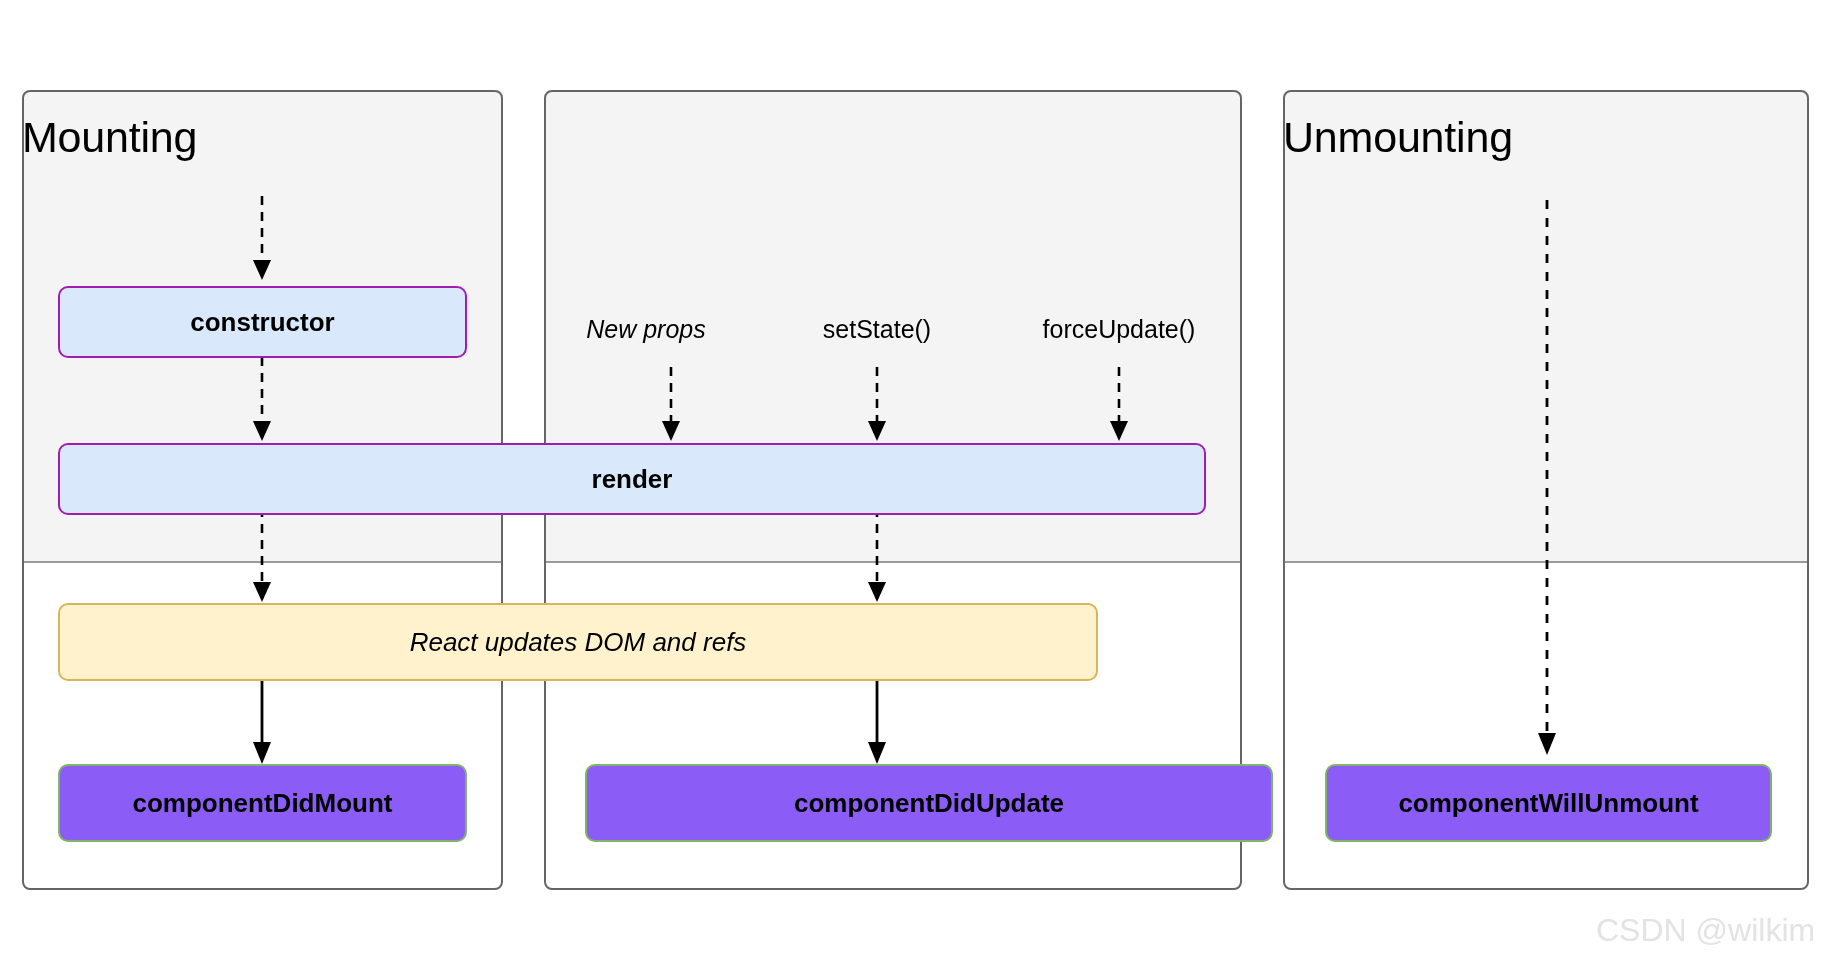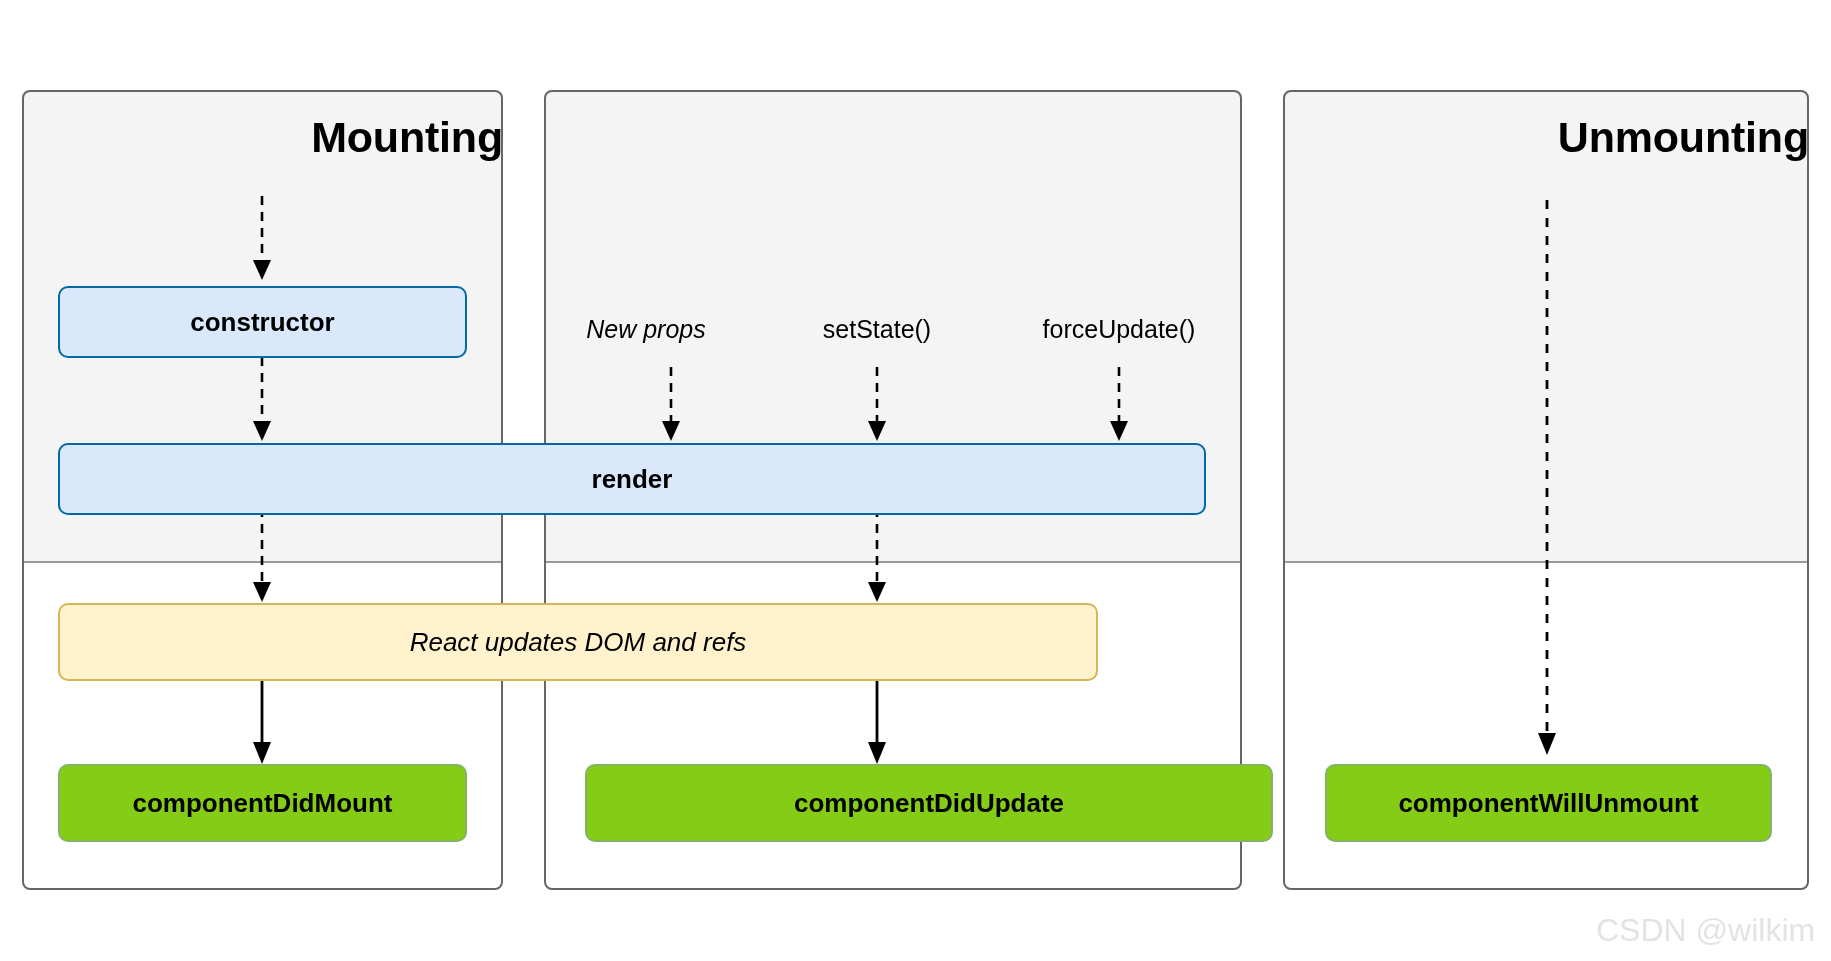--- a/index.html
+++ b/index.html
@@ -51,42 +51,42 @@
     border-radius: 8px;
     box-sizing: border-box;
     pointer-events: none;
   }
 
   .panel-title {
     position: absolute;
     top: 26px;
     left: 0;
     width: 100%;
-    text-align: right;
+    text-align: left;
     font-size: 43px;
-    font-weight: 700;
+    font-weight: 400;
     color: #000000;
     letter-spacing: -0.2px;
     line-height: 1;
   }
 
   
   .lbox {
     position: absolute;
     box-sizing: border-box;
     border-radius: 10px;
     display: flex;
     align-items: center;
     justify-content: center;
     font-size: 26px;
     color: #000000;
     text-align: center;
   }
-  .lbox.blue  { background: #dae8fc; border: 2px solid #0369a1; font-weight: bold; }
-  .lbox.green { background: #84cc16; border: 2px solid #82b366; font-weight: bold; }
+  .lbox.blue  { background: #dae8fc; border: 2px solid #a21caf; font-weight: bold; }
+  .lbox.green { background: #8b5cf6; border: 2px solid #82b366; font-weight: bold; }
   .lbox.yellow{ background: #fff2cc; border: 2px solid #d6b656; font-style: italic; font-weight: normal; }
 
   
   .trigger {
     position: absolute;
     font-size: 25px;
     color: #000000;
     text-align: center;
     white-space: nowrap;
     transform: translateX(-50%);

